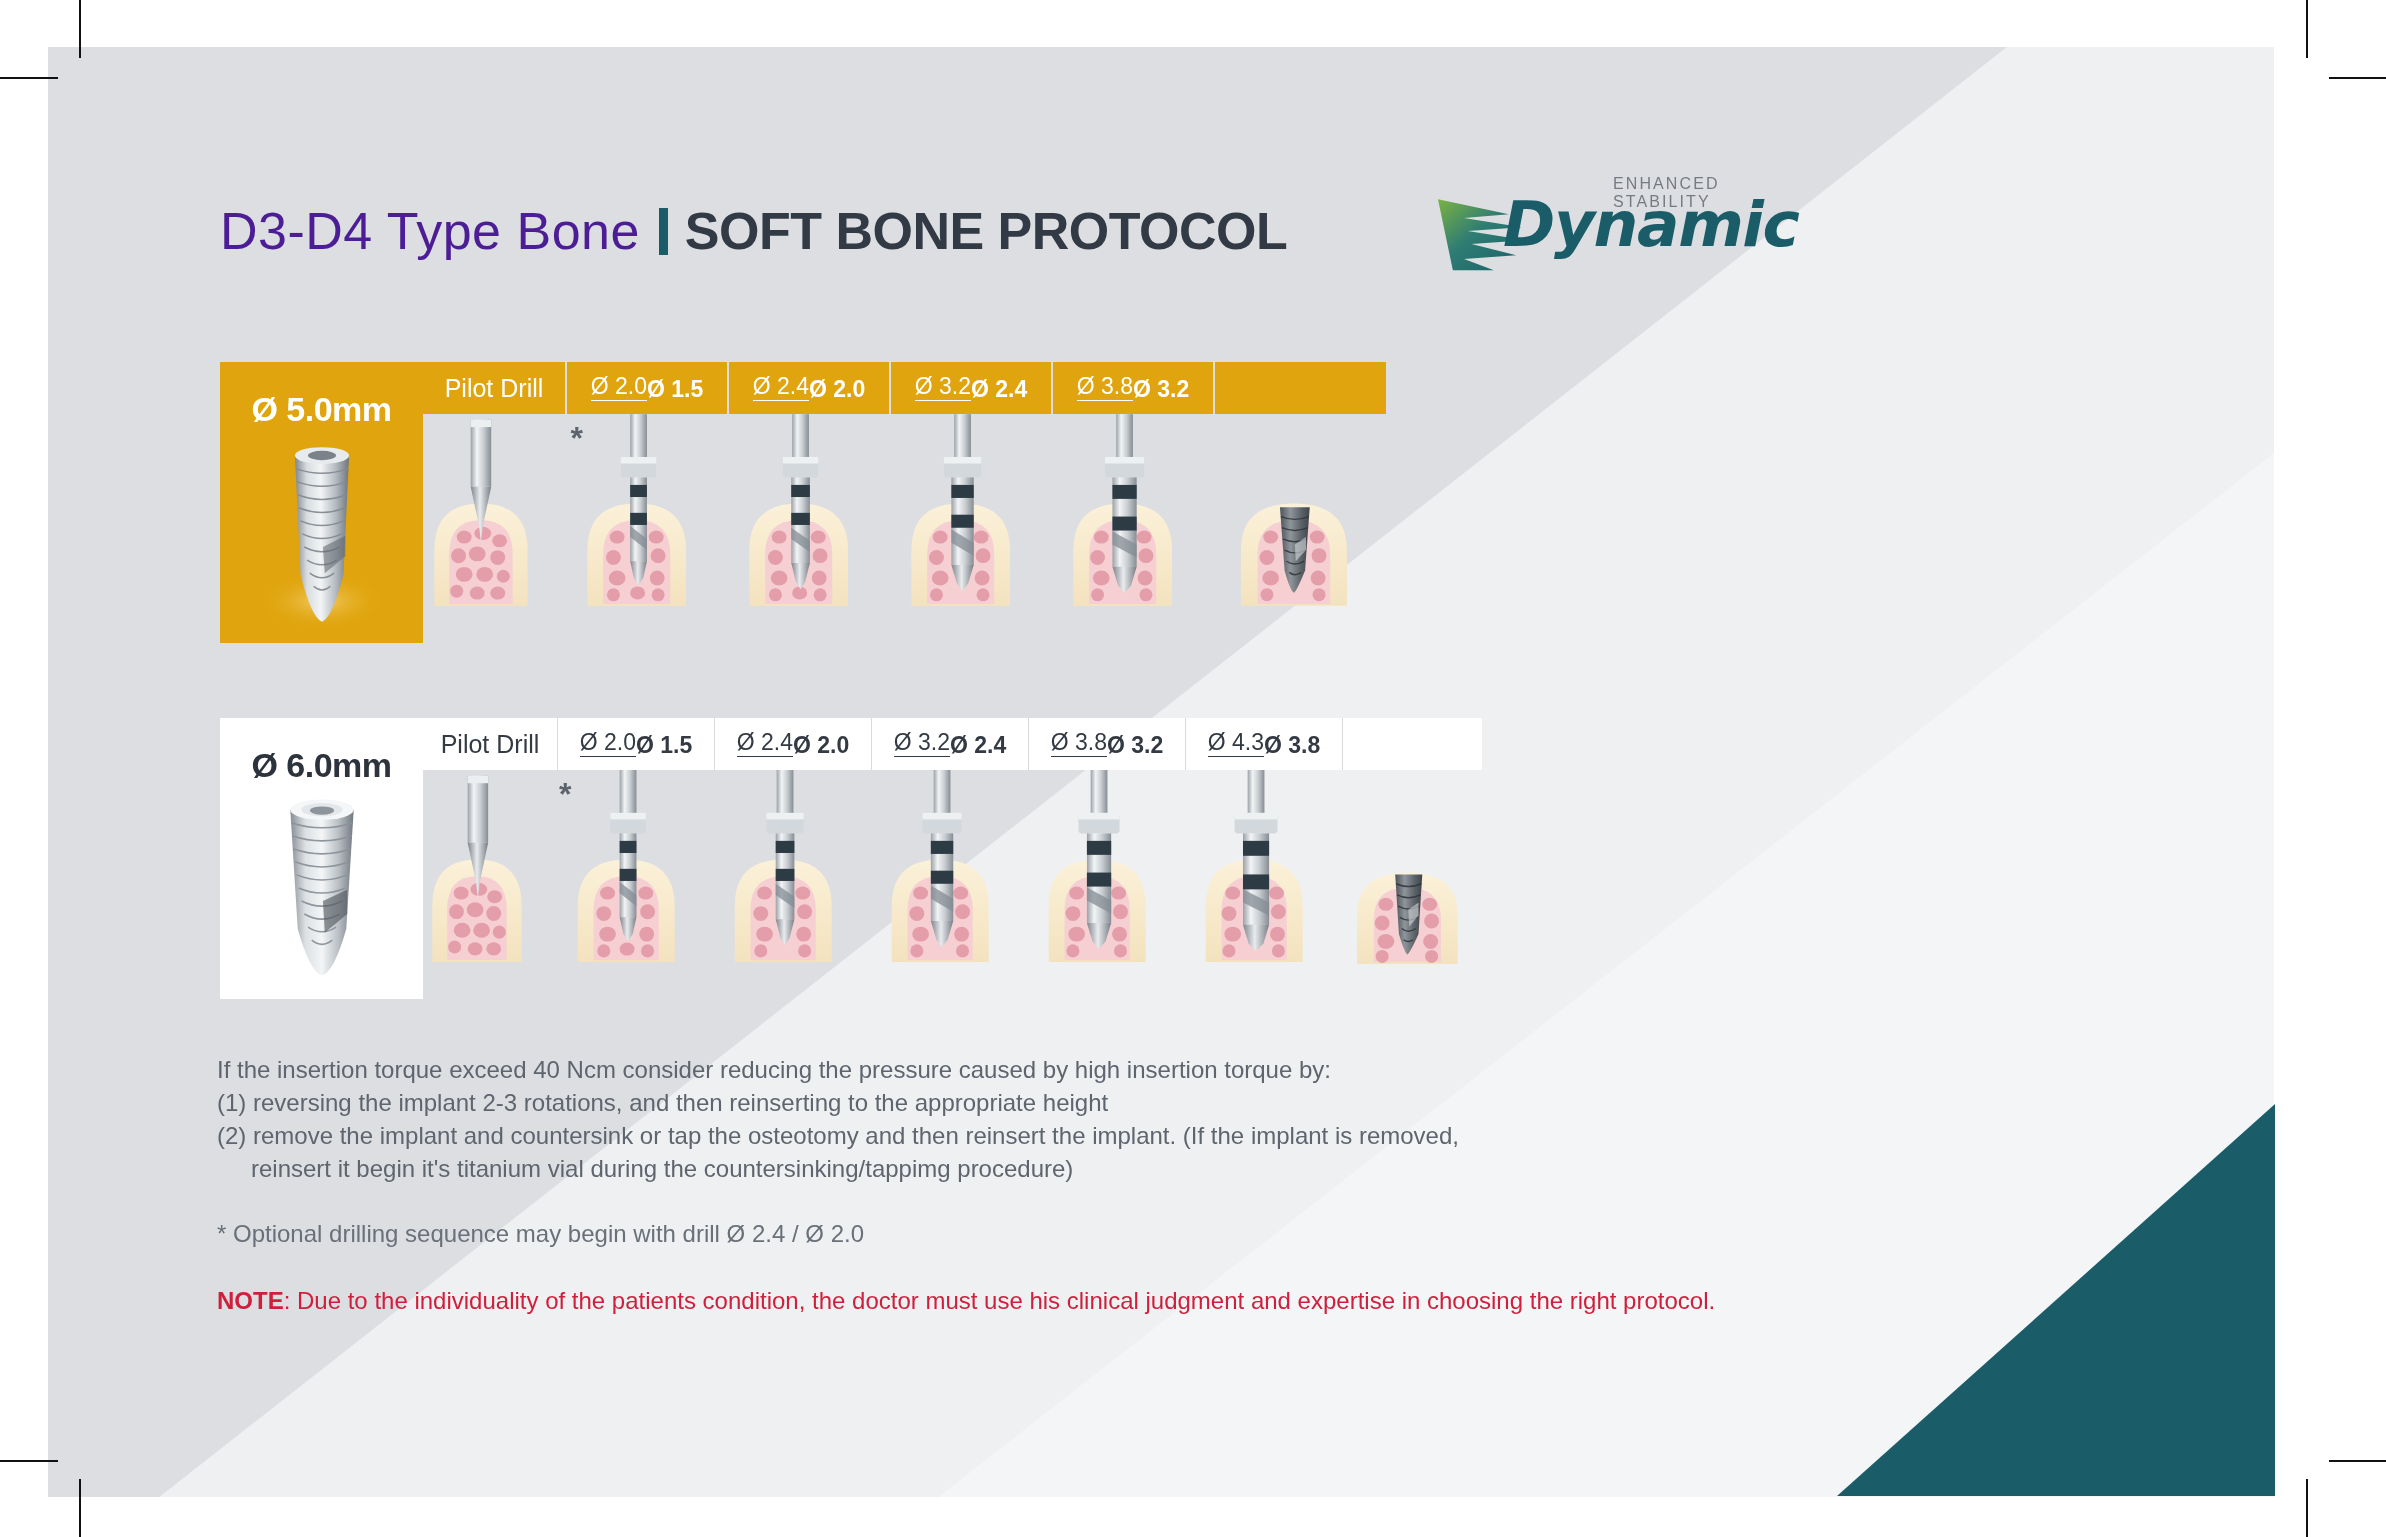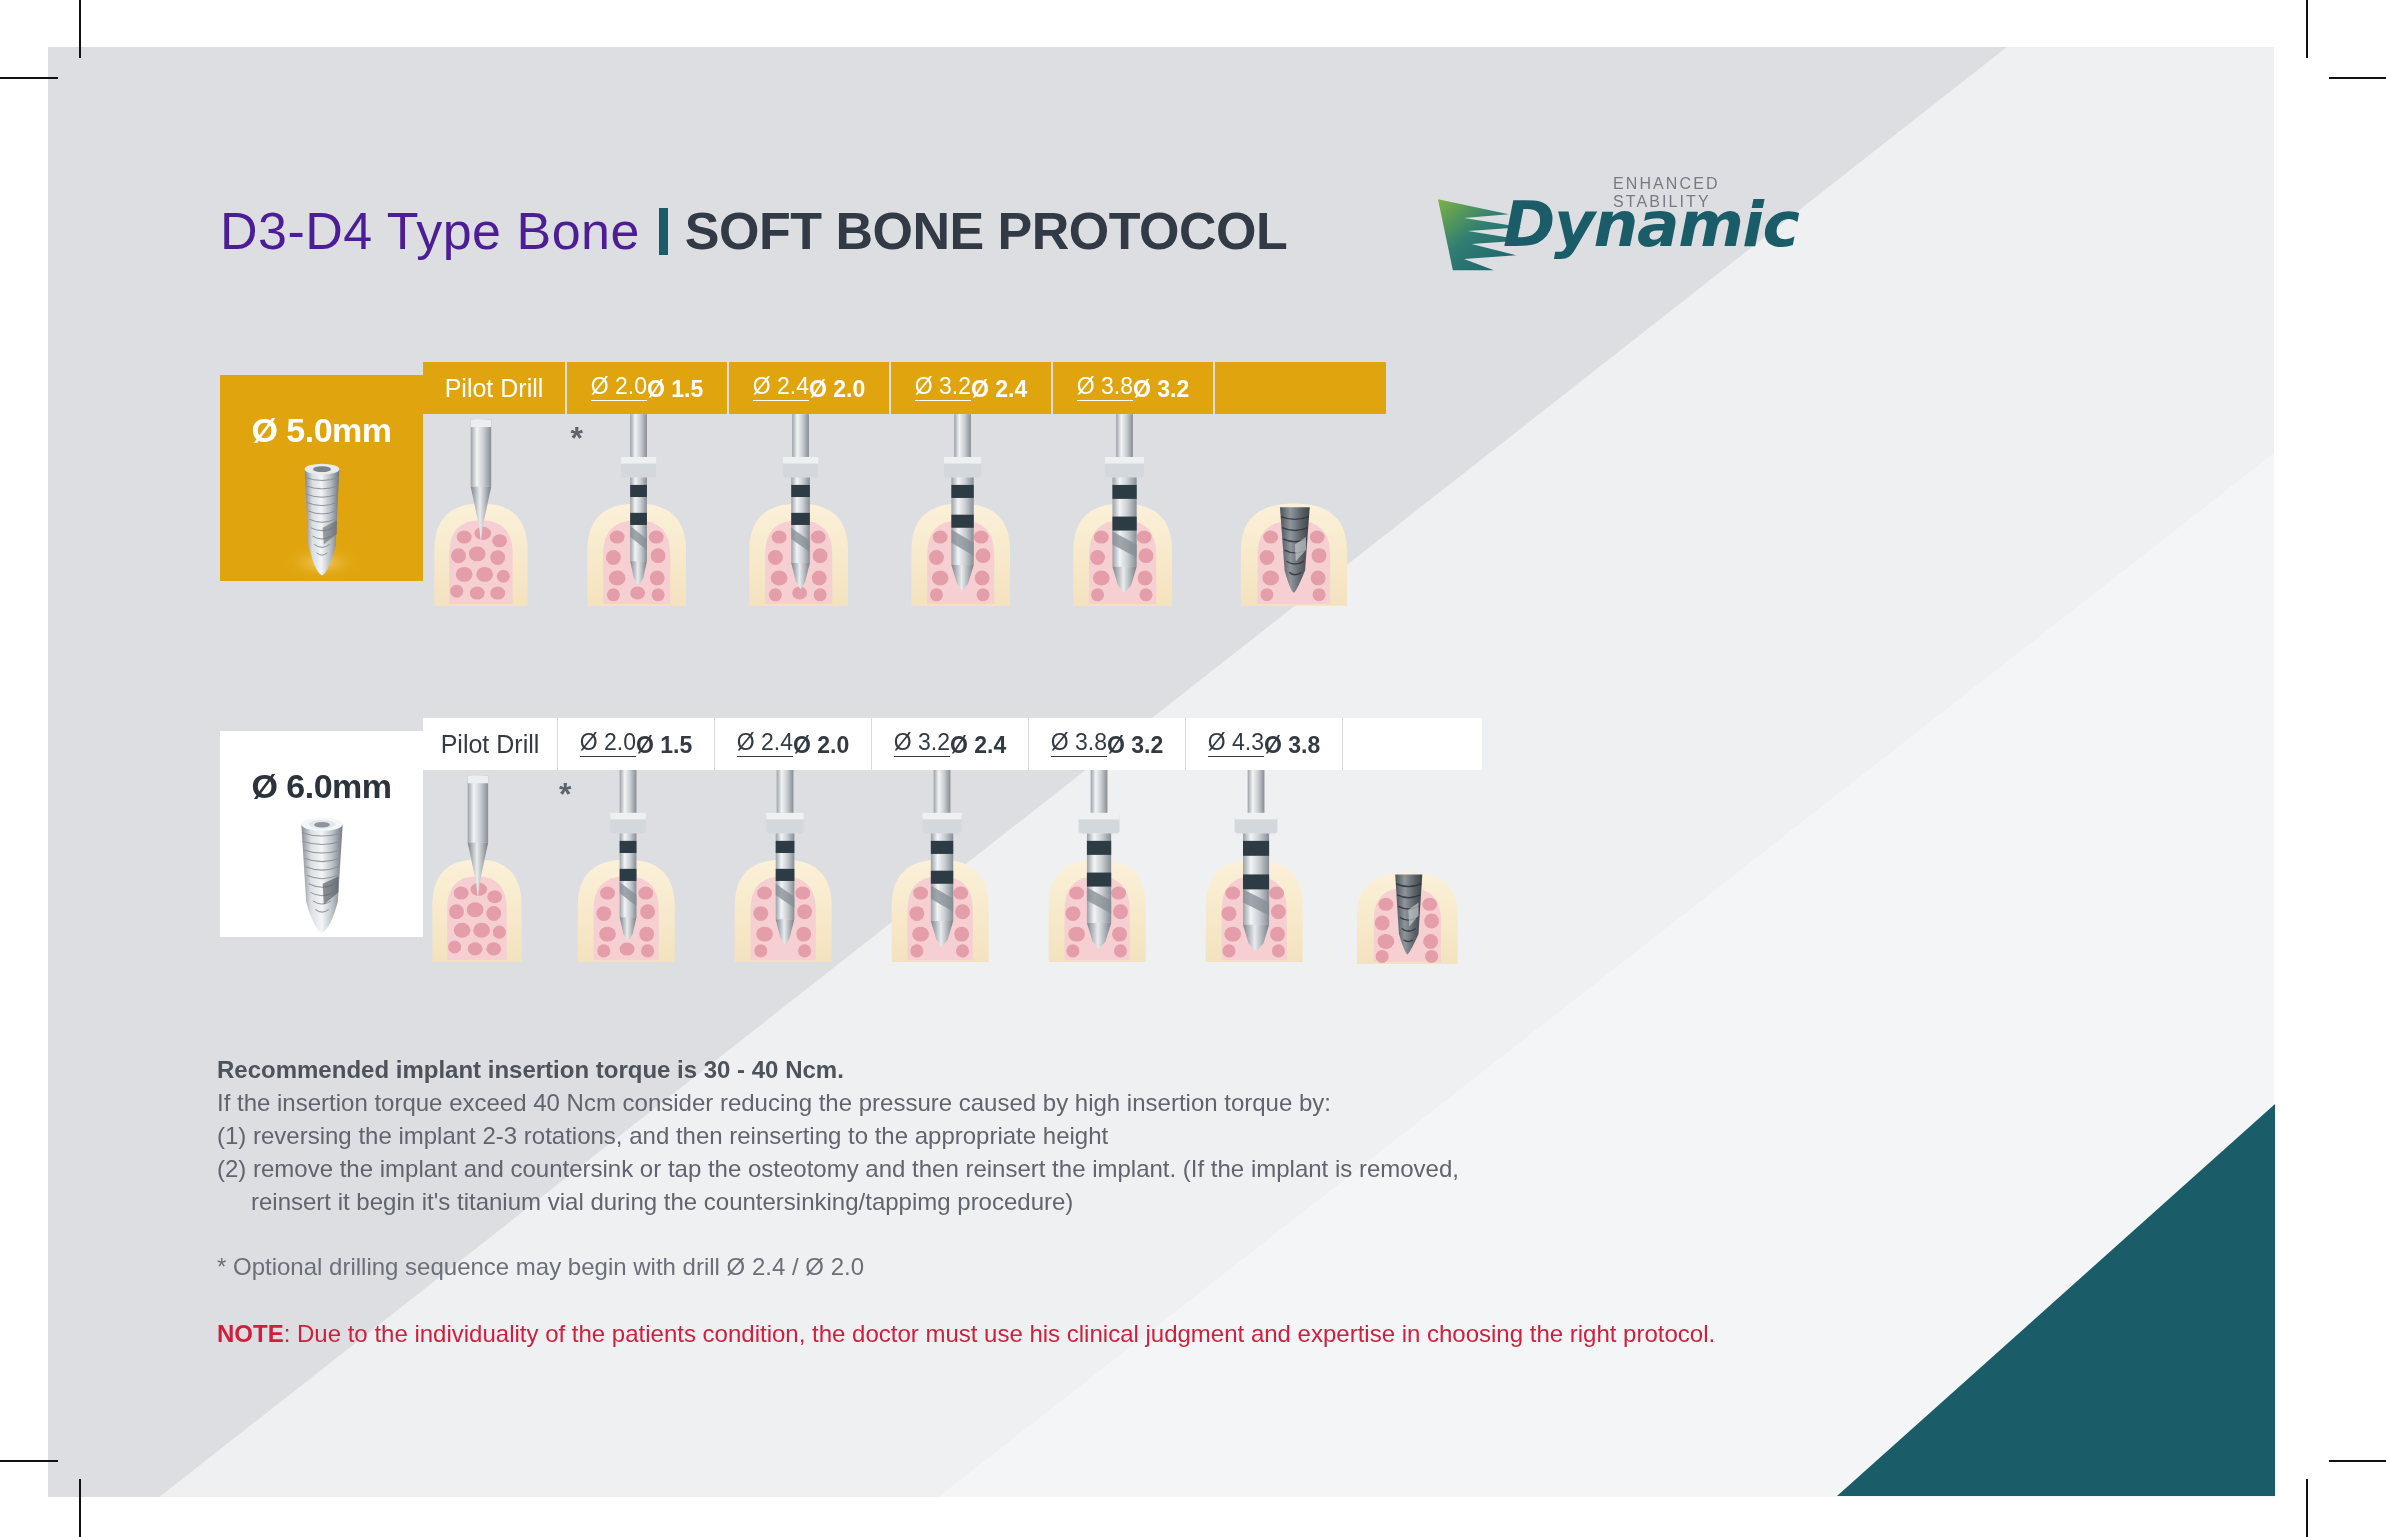--- a/index.html
+++ b/index.html
@@ -99,24 +99,23 @@
   .protocol { position: absolute; }
 
   .proto-row { display: flex; align-items: flex-start; }
 
   .implant-cell {
     width: 203px;
     position: relative;
     flex: none;
   }
   .implant-cell .size-plate {
-    height: 206px;
+    height: 281px;
     display: flex; flex-direction: column; align-items: center;
-    padding-top: 36px;
-    margin-top: 13px;
+    padding-top: 28px;
   }
   .size-label { font-size: 34px; font-weight: 700; letter-spacing: -0.5px; }
 
   .cols { display: flex; flex: none; }
   .col { flex: none; position: relative; }
 
   .col-head {
     height: 52px;
     display: flex; flex-direction: column;
     align-items: center; justify-content: center;
@@ -757,21 +756,20 @@
               <path d="M71 150 L82 142 L82 156 L72 168 Z" fill="#d7dbde" opacity="0.6"></path>
             </svg>
           </div>
         </div>
 
       </div>
     </div>
   </div>
 
   <div class="body-text">
-    <p class="bold">Recommended implant insertion torque is 30 - 40 Ncm.</p>
     <p>If the insertion torque exceed 40 Ncm consider reducing the pressure caused by high insertion torque by:</p>
     <p>(1) reversing the implant 2-3 rotations, and then reinserting to the appropriate height</p>
     <p>(2) remove the implant and countersink or tap the osteotomy and then reinsert the implant. (If the implant is removed,</p>
     <p class="indent">reinsert it begin it's titanium vial during the countersinking/tappimg procedure)</p>
     <p class="foot-note">* Optional drilling sequence may begin with drill Ø 2.4 / Ø 2.0</p>
     <p class="note-line"><span class="nb">NOTE</span><span>: Due to the individuality of the patients condition, the doctor must use his clinical judgment and expertise in choosing the right protocol.</span></p>
   </div>
 
 </div>
 

